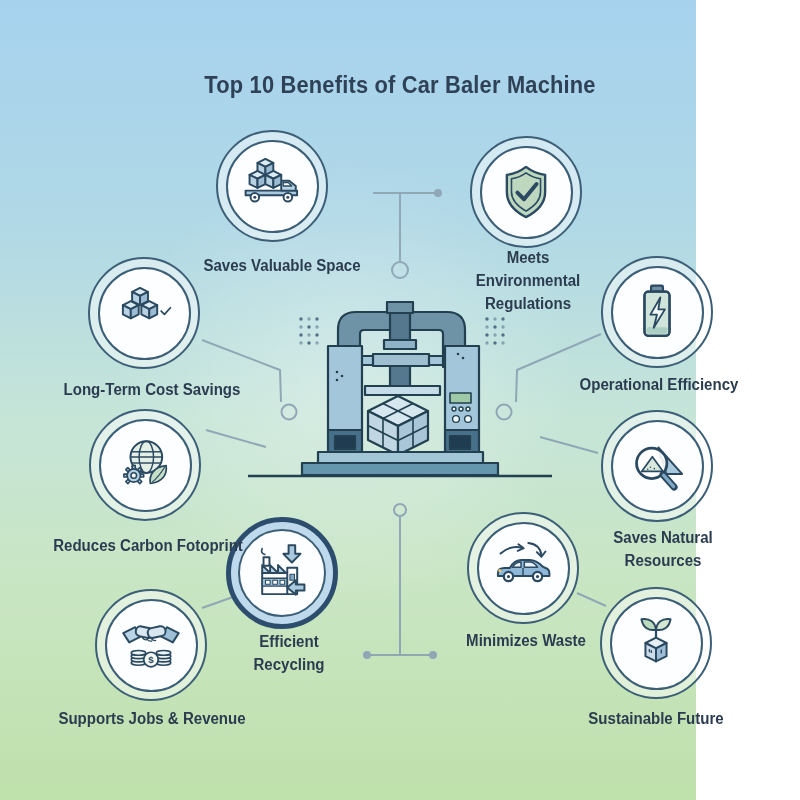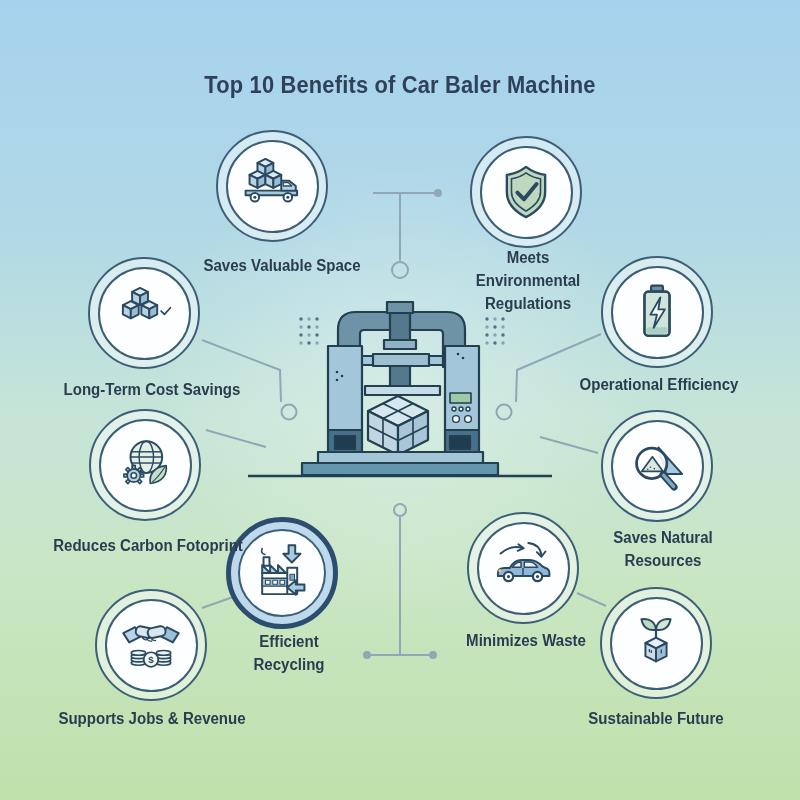--- a/index.html
+++ b/index.html
@@ -1,17 +1,17 @@
 <!DOCTYPE html>
 <html><head>
 <meta charset="utf-8">
 <style>
   html,body{margin:0;padding:0;}
   body{width:800px;height:800px;overflow:hidden;font-family:"Liberation Sans",sans-serif;}
-  .stage{position:relative;width:800px;height:800px;
+  .stage{position:relative;width:696px;height:800px;
     background:linear-gradient(180deg,#a7d2ee 0%,#b0d8e6 28%,#c6e5d8 52%,#c9e6c4 72%,#bfe1ab 100%);}
   .stage::before{content:"";position:absolute;inset:0;
     background:radial-gradient(circle at 50% 48%, rgba(255,255,255,0.30) 0%, rgba(255,255,255,0) 42%);}
   .title{position:absolute;top:72px;left:0;width:800px;text-align:center;
     font-size:23px;font-weight:bold;color:#2e4156;transform:scaleX(0.95);letter-spacing:0.2px;z-index:5;}
   .connectors,.machine{position:absolute;pointer-events:none;}
   .connectors{left:0;top:0;z-index:1;}
   .machine{left:230px;top:290px;z-index:2;}
   .benefit-circle{position:absolute;width:112px;height:112px;border-radius:50%;
     background:rgba(255,255,255,0.48);border:2.5px solid #3c5f77;box-sizing:border-box;

